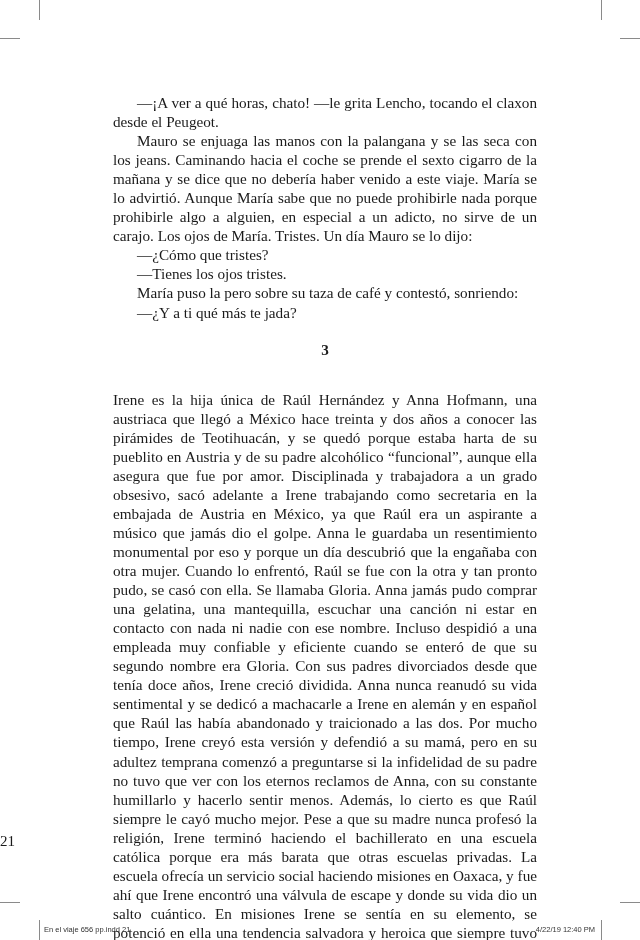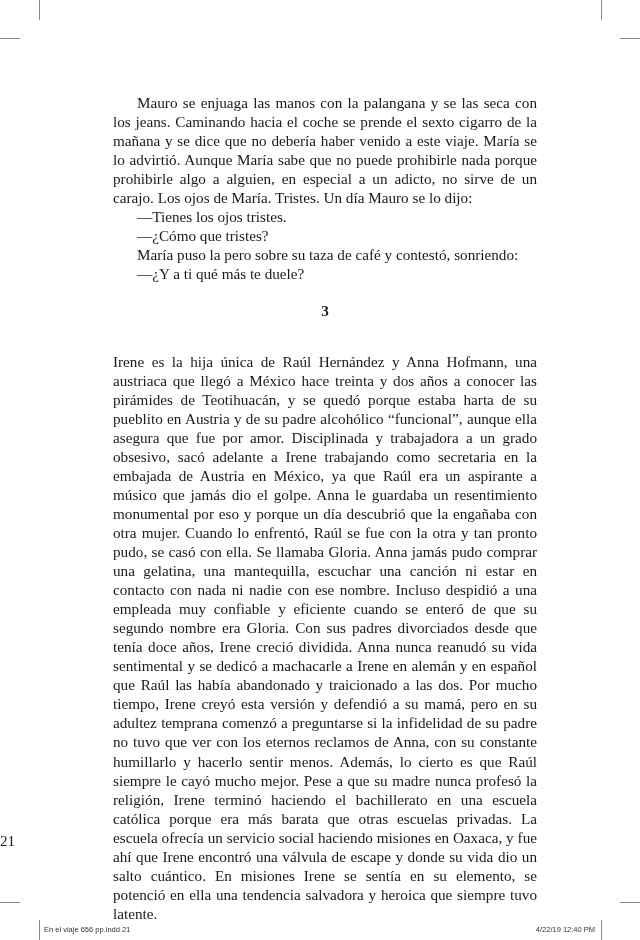--- a/index.html
+++ b/index.html
@@ -32,25 +32,26 @@
 <div class="crop" style="left:39px;top:0;width:1px;height:20px;"></div>
 <div class="crop" style="left:0;top:38px;width:20px;height:1px;"></div>
 <div class="crop" style="left:601px;top:0;width:1px;height:20px;"></div>
 <div class="crop" style="left:620px;top:38px;width:20px;height:1px;"></div>
 <div class="crop" style="left:0;top:902px;width:20px;height:1px;"></div>
 <div class="crop" style="left:39px;top:920px;width:1px;height:20px;"></div>
 <div class="crop" style="left:620px;top:902px;width:20px;height:1px;"></div>
 <div class="crop" style="left:601px;top:920px;width:1px;height:20px;"></div>
 
 <div class="page-text">
+  <p>—¡A ver a qué horas, chato! —le grita Lencho, tocando el claxon desde el Peugeot.</p>
   <p>Mauro se enjuaga las manos con la palangana y se las seca con los jeans. Caminando hacia el coche se prende el sexto cigarro de la mañana y se dice que no debería haber venido a este viaje. María se lo advirtió. Aunque María sabe que no puede prohibirle nada porque prohibirle algo a alguien, en especial a un adicto, no sirve de un carajo. Los ojos de María. Tristes. Un día Mauro se lo dijo:</p>
+  <p>—¿Cómo que tristes?</p>
   <p>—Tienes los ojos tristes.</p>
-  <p>—¿Cómo que tristes?</p>
   <p>María puso la pero sobre su taza de café y contestó, sonriendo:</p>
-  <p>—¿Y a ti qué más te duele?</p>
+  <p>—¿Y a ti qué más te jada?</p>
   <p class="chapter-num">3</p>
   <p class="noindent">Irene es la hija única de Raúl Hernández y Anna Hofmann, una austriaca que llegó a México hace treinta y dos años a conocer las pirámides de Teotihuacán, y se quedó porque estaba harta de su pueblito en Austria y de su padre alcohólico “funcional”, aunque ella asegura que fue por amor. Disciplinada y trabajadora a un grado obsesivo, sacó adelante a Irene trabajando como secretaria en la emba­jada de Austria en México, ya que Raúl era un aspirante a músico que jamás dio el golpe. Anna le guardaba un resentimiento monumental por eso y porque un día descubrió que la engañaba con otra mujer. Cuando lo enfrentó, Raúl se fue con la otra y tan pronto pudo, se casó con ella. Se llamaba Gloria. Anna jamás pudo comprar una gelatina, una mantequilla, escuchar una canción ni estar en contacto con nada ni nadie con ese nombre. Incluso despidió a una empleada muy confiable y eficiente cuando se enteró de que su segundo nombre era Glo­ria. Con sus padres divorciados desde que tenía doce años, Irene creció dividi­da. Anna nunca reanudó su vida sentimental y se dedicó a machacarle a Irene en alemán y en español que Raúl las había abandonado y traicionado a las dos. Por mucho tiempo, Irene creyó esta versión y defendió a su mamá, pero en su adultez temprana comenzó a preguntarse si la infidelidad de su padre no tuvo que ver con los eternos reclamos de Anna, con su constante humillarlo y hacer­lo sentir menos. Además, lo cierto es que Raúl siempre le cayó mucho mejor. Pese a que su madre nunca profesó la religión, Irene terminó haciendo el bachi­llerato en una escuela católica porque era más barata que otras escuelas privadas. La escuela ofrecía un servicio social haciendo misiones en Oaxaca, y fue ahí que Irene encontró una válvula de escape y donde su vida dio un salto cuántico. En misiones Irene se sentía en su elemento, se potenció en ella una tendencia salva­dora y heroica que siempre tuvo latente.</p>
 
 </div>
 
 <div class="folio">21</div>
 
 <div class="slug" style="left:44px;">En el viaje 656 pp.indd   21</div>
 <div class="slug" style="right:45px;">4/22/19   12:40 PM</div>
 

